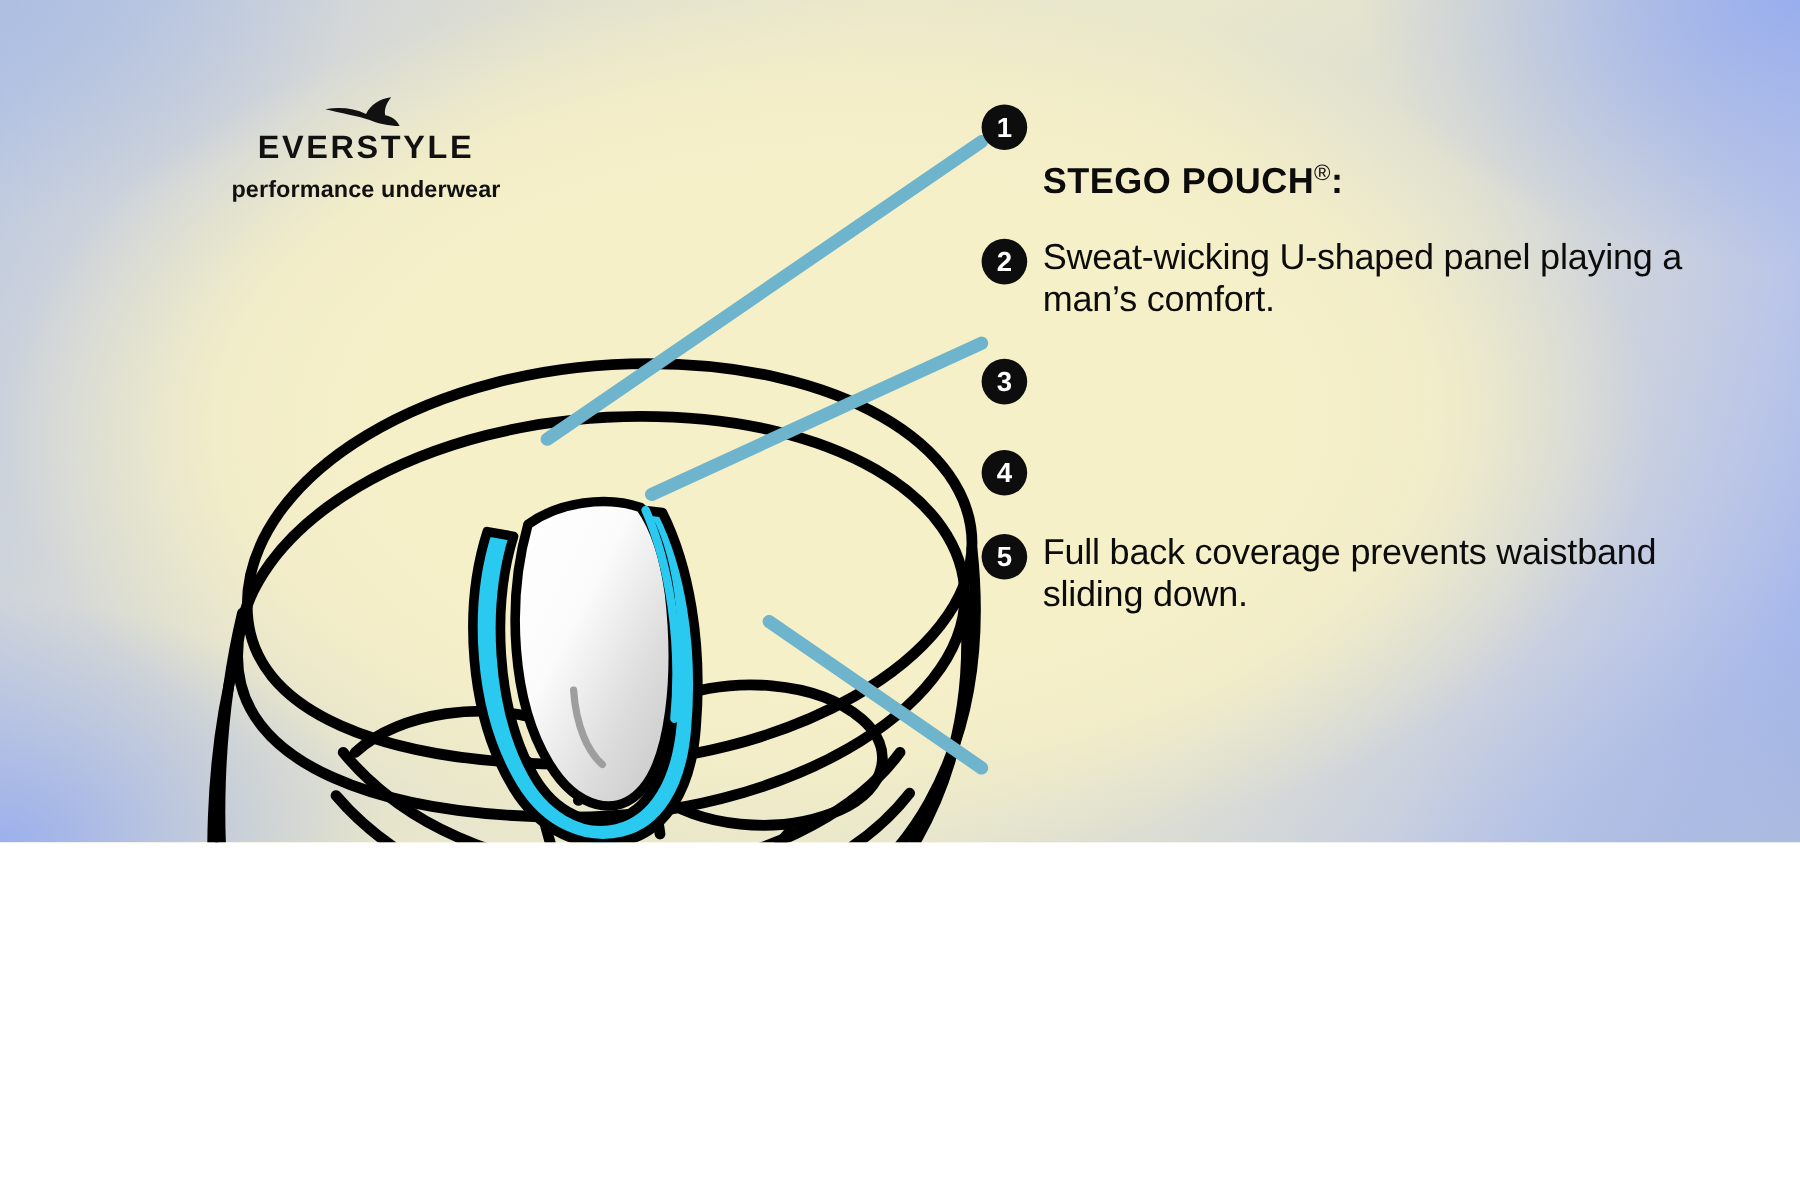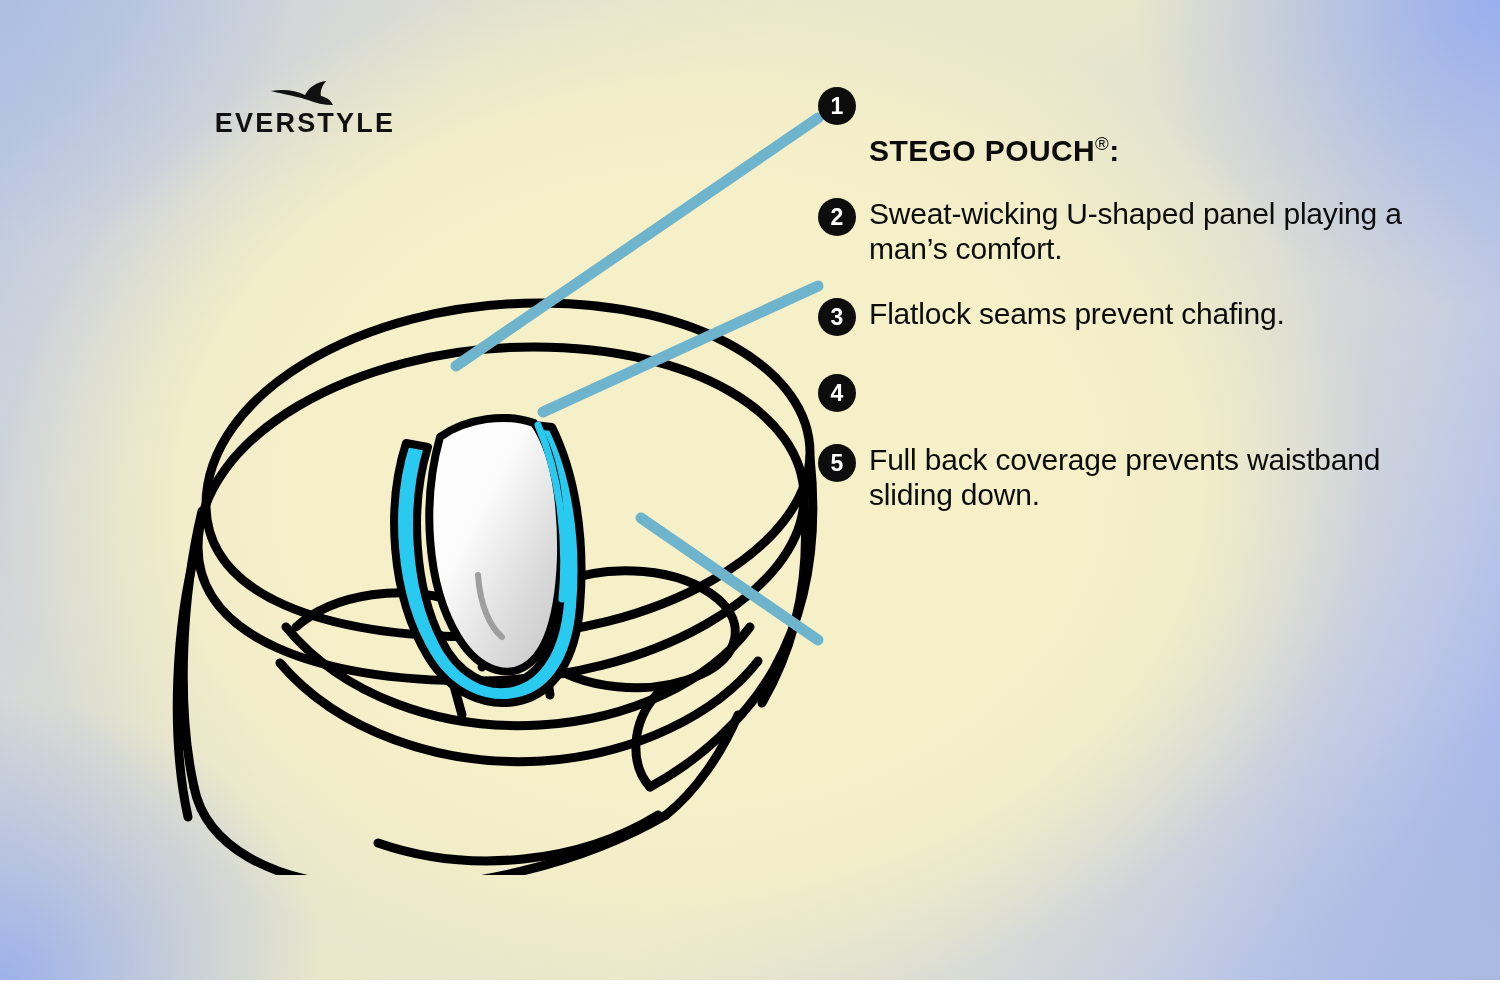--- a/index.html
+++ b/index.html
@@ -4,21 +4,21 @@
 <title>Everstyle Performance Underwear Feature Infographic</title>
 <style>
   html, body {
     margin: 0;
     padding: 0;
     background: #ffffff;
   }
   #canvas {
     position: relative;
     width: 1500px;
-    height: 980px;
+    height: 702px;
     overflow: hidden;
     font-family: "Liberation Sans", "DejaVu Sans", sans-serif;
     
     background-color: #f2eec6;
     background-image:
       radial-gradient(ellipse 62% 72% at 46% 50%,
         rgba(245,240,200,1) 0%,
         rgba(245,240,200,1) 42%,
         rgba(243,238,200,0.92) 55%,
         rgba(214,216,214,0.35) 74%,
@@ -166,20 +166,21 @@
 <div id="canvas">
 
   <div id="logo">
     <div id="bird-wrap">
       <svg width="72" height="32" viewBox="0 0 72 32" aria-hidden="true">
         <path d="M2 13 C14 11, 26 12, 36 17 C40 9, 48 4, 57 3 C53 8, 51 13, 52 18
                  C57 19, 62 22, 64 27 C55 27, 46 25, 39 22 C31 19, 14 16, 2 13 Z" fill="#111"></path>
       </svg>
     </div>
     <div id="logo-word">EVERSTYLE</div>
+    <div id="logo-tag">performance underwear</div>
   </div>
 
   <svg id="art" viewBox="0 0 740 700">
     <defs>
       <linearGradient id="pouchGrad" x1="0" y1="0" x2="1" y2="1">
         <stop offset="0%" stop-color="#ffffff"></stop>
         <stop offset="38%" stop-color="#fbfbfb"></stop>
         <stop offset="70%" stop-color="#dcdcdc"></stop>
         <stop offset="100%" stop-color="#c6c6c6"></stop>
       </linearGradient>
@@ -278,23 +279,20 @@
 
     <div class="feature" id="feat-2">
       <div class="badge">2</div>
       <div class="ftext">
         <span class="fbody">Sweat-wicking U-shaped panel playing a man’s comfort.</span>
       </div>
     </div>
 
     <div class="feature" id="feat-3">
       <div class="badge">3</div>
-      <div class="ftext">
-        <span class="fbody">Flatlock seams prevent chafing.</span>
-      </div>
     </div>
 
     <div class="feature" id="feat-4">
       <div class="badge">4</div>
     </div>
 
     <div class="feature" id="feat-5">
       <div class="badge">5</div>
       <div class="ftext">
         <span class="fbody">Full back coverage prevents waistband sliding down.</span>

